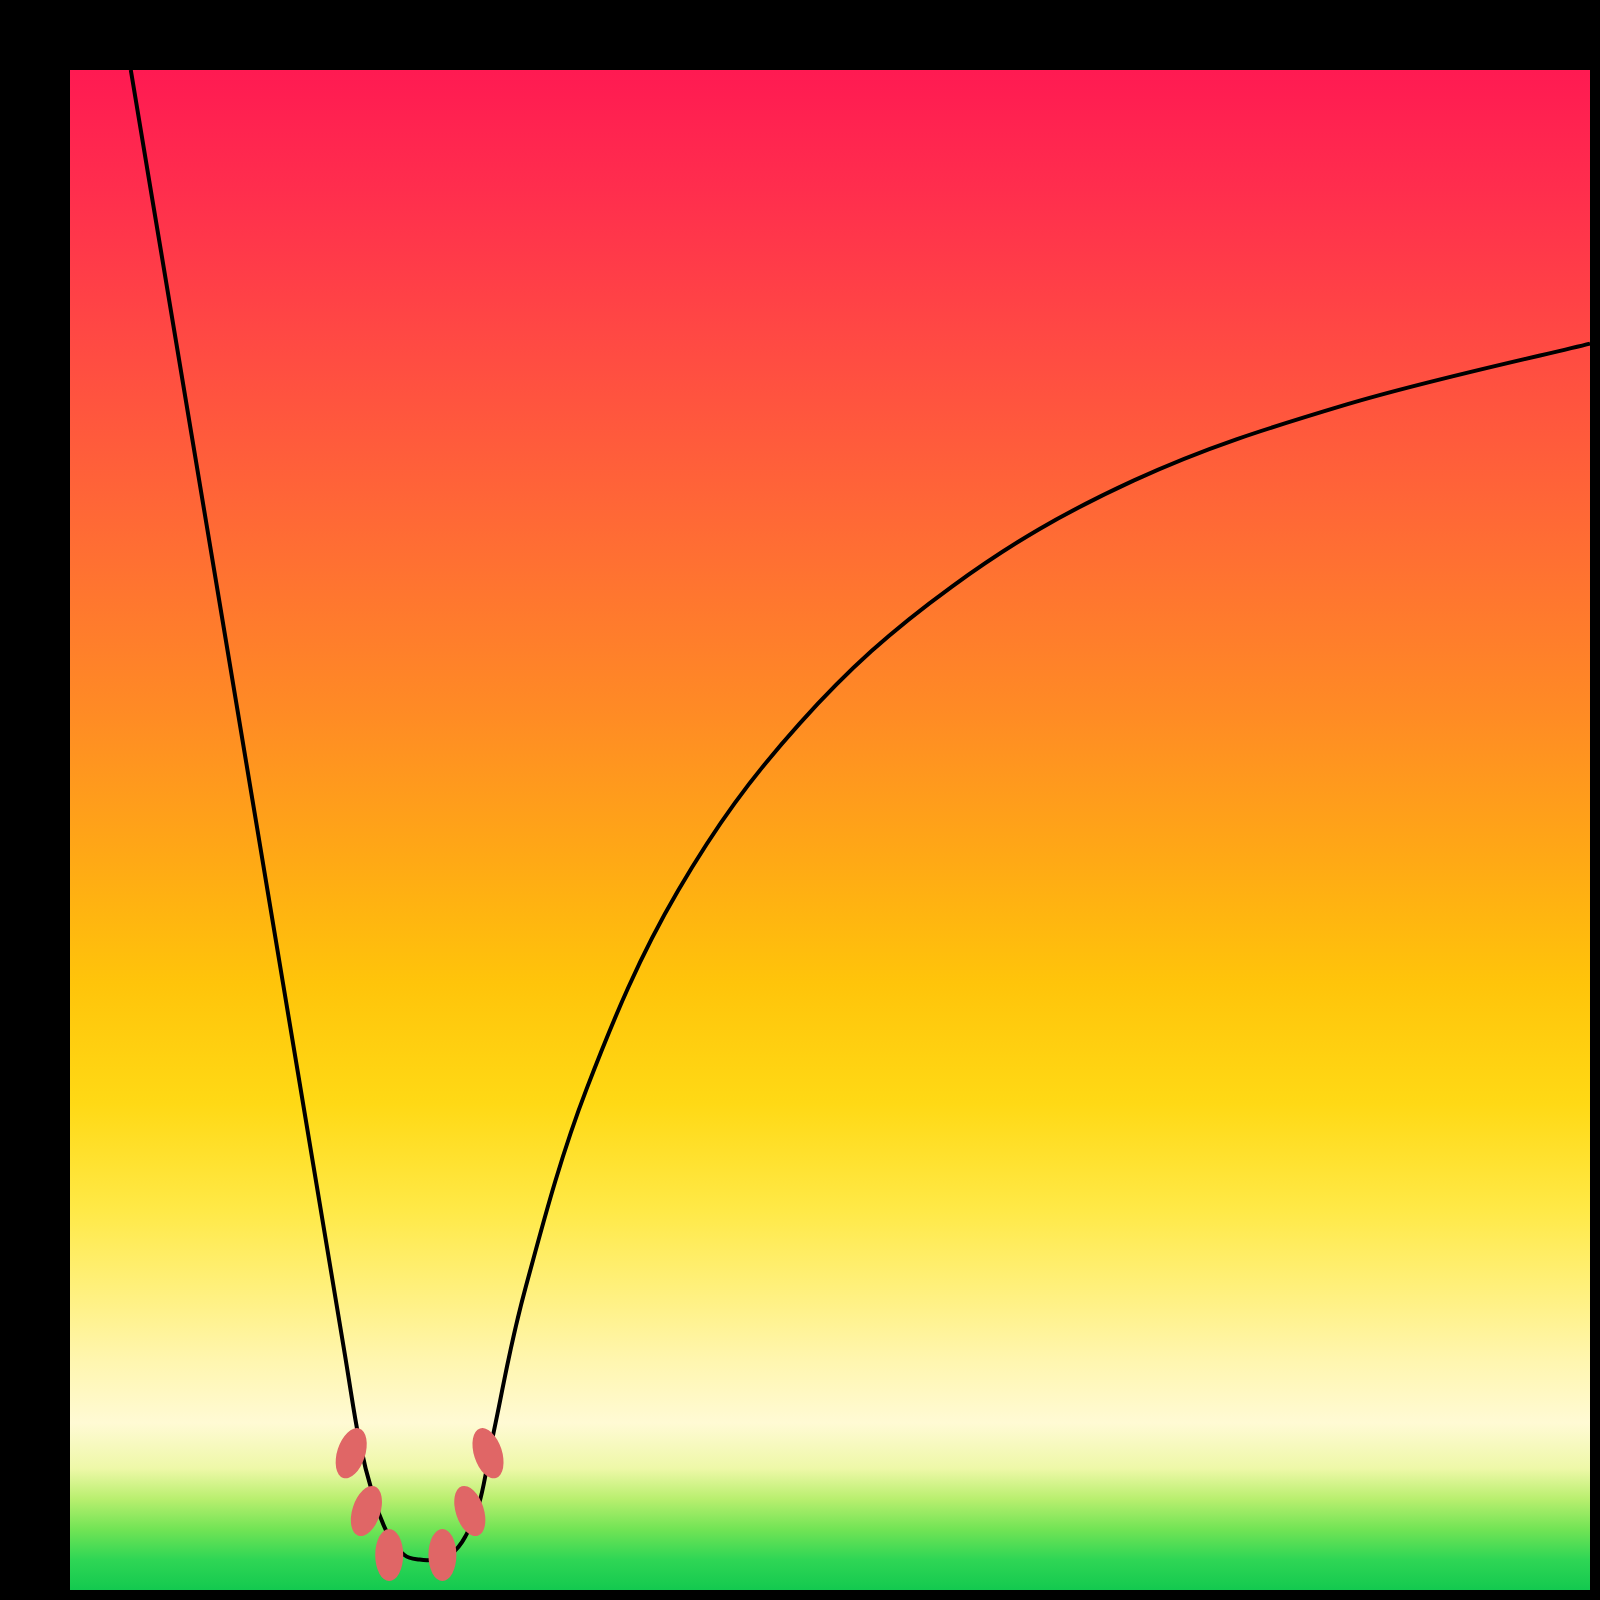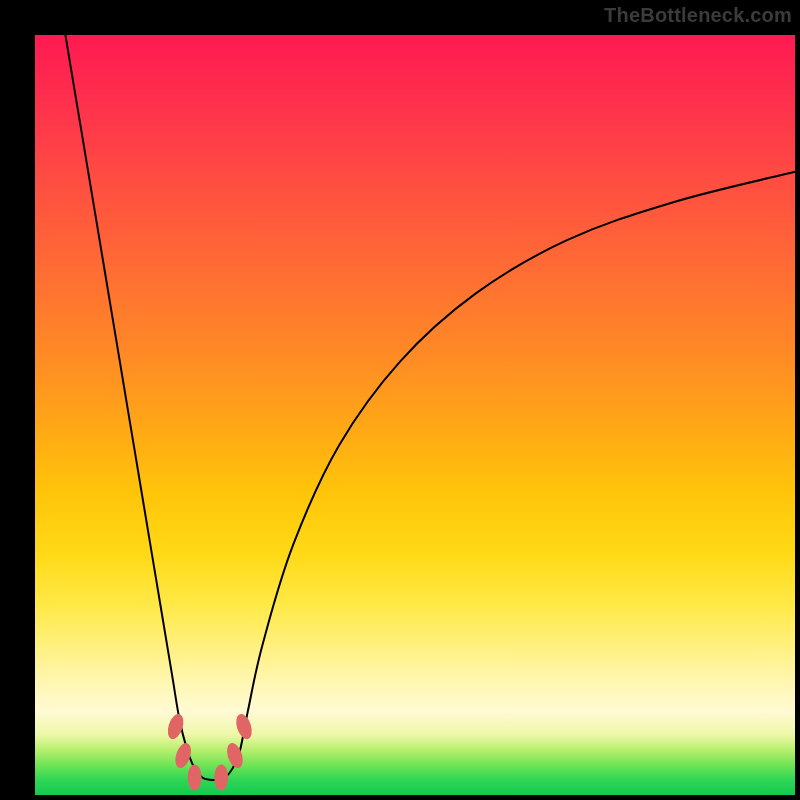--- a/index.html
+++ b/index.html
@@ -74,14 +74,13 @@
       <g id="markers-group">
           <ellipse cx="140.6" cy="691.6" rx="7" ry="13" fill="#e06666" transform="rotate(18 140.6 691.6)"></ellipse>
           <ellipse cx="148.2" cy="720.5" rx="7" ry="13" fill="#e06666" transform="rotate(18 148.2 720.5)"></ellipse>
           <ellipse cx="159.6" cy="742.5" rx="7" ry="13" fill="#e06666" transform="rotate(0 159.6 742.5)"></ellipse>
           <ellipse cx="186.2" cy="742.5" rx="7" ry="13" fill="#e06666" transform="rotate(0 186.2 742.5)"></ellipse>
           <ellipse cx="199.9" cy="720.5" rx="7" ry="13" fill="#e06666" transform="rotate(-18 199.9 720.5)"></ellipse>
           <ellipse cx="209.0" cy="691.6" rx="7" ry="13" fill="#e06666" transform="rotate(-18 209.0 691.6)"></ellipse>
         </g>
     </svg>
   </div>
-  <div class="watermark">TheBottleneck.com</div>
 </div>
 
 </body></html>

